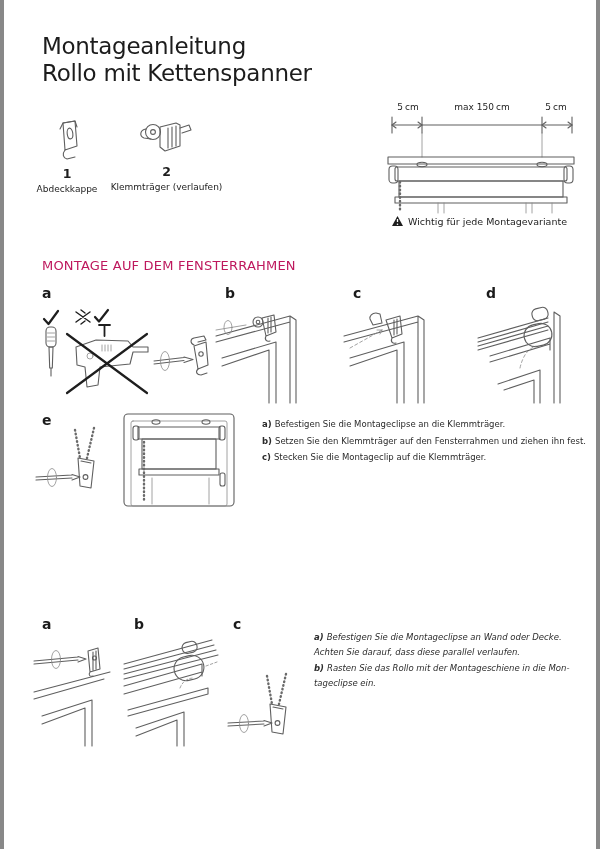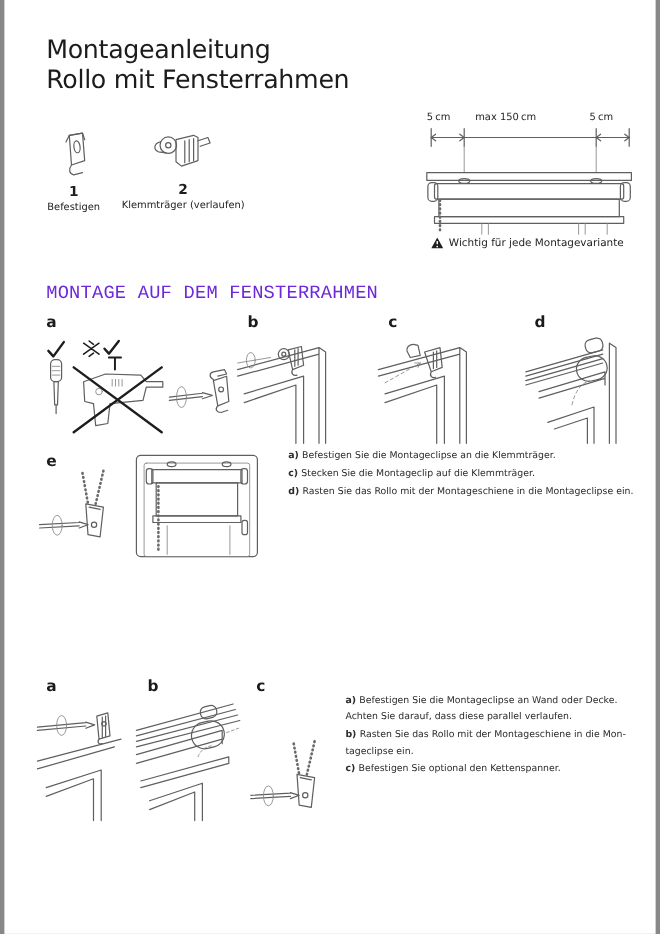--- a/index.html
+++ b/index.html
@@ -6,56 +6,56 @@
   #page{
     position:relative;width:592px;height:849px;background:#ffffff;
     font-family:"DejaVu Sans","Liberation Sans",sans-serif;color:#1d1d1d;
     margin:0 auto;overflow:hidden;
   }
   .abs{position:absolute;}
   .title{left:38px;top:33px;font-size:23px;line-height:26.5px;color:#1c1c1c;letter-spacing:-0.3px;}
   .part{display:flex;flex-direction:column;align-items:center;top:118px;}
   .part .num{font-size:12.5px;font-weight:bold;margin-top:4px;}
   .part .lbl{font-size:9px;margin-top:3px;white-space:nowrap;color:#222;}
-  .dimlbl{font-size:9px;color:#1d1d1d;text-align:left;}
+  .dimlbl{font-size:9px;color:#1d1d1d;text-align:center;}
   .dimlbl .u{margin-left:2px;font-weight:normal;}
   .warn{display:flex;align-items:flex-start;gap:5px;font-size:9.5px;color:#1d1d1d;}
-  .sechead{font-size:17px;letter-spacing:0.2px;color:#6d28d9;font-family:Liberation Mono, monospace;}
+  .sechead{font-size:13px;letter-spacing:0.2px;color:#be185d;}
   .steplabel{font-size:14px;font-weight:bold;color:#1b1b1b;}
   .instr{font-size:8.5px;color:#2b2b2b;}
   .instr .pfx{font-weight:bold;margin-right:3px;}
   .instr1 div{white-space:nowrap;line-height:16.6px;}
-  .instr2{width:265px;line-height:15.4px;}
+  .instr2{width:265px;line-height:15.4px;font-style:italic;}
   .instr2 p{margin:0;}
   svg.art{overflow:visible;}
   svg.art *{vector-effect:non-scaling-stroke;}
   .ln{fill:none;stroke:#5f5f5f;stroke-width:1.1;stroke-linecap:round;stroke-linejoin:round;}
   .lnt{fill:none;stroke:#8a8a8a;stroke-width:0.8;stroke-linecap:round;stroke-linejoin:round;}
   .ink{fill:none;stroke:#1e1e1e;stroke-width:2.2;stroke-linecap:round;stroke-linejoin:round;}
   .chain{fill:none;stroke:#6a6a6a;stroke-width:2.4;stroke-linecap:round;stroke-dasharray:0.6 3.2;}
 </style>
 </head>
 <body>
 
 <div id="page">
 
   <div class="abs title">
     <div>Montageanleitung</div>
-    <div>Rollo mit Fensterrahmen</div>
+    <div>Rollo mit Kettenspanner</div>
   </div>
 
   <div class="abs part" style="left:30px;width:66px;">
     <svg class="art" width="34" height="44" viewBox="0 0 34 44">
       <path class="ln" d="M10 11 L13 5 L25 3 L27 9"></path>
       <path class="ln" d="M13 5 L25 3 L27 28 L15 32 Z"></path>
       <ellipse class="ln" cx="20" cy="15.5" rx="2.8" ry="5.4" transform="rotate(-7 20 15.5)"></ellipse>
       <path class="ln" d="M15 32 C12 36 13 40 17 41 L25 39"></path>
     </svg>
     <div class="num">1</div>
-    <div class="lbl">Befestigen</div>
+    <div class="lbl">Abdeckkappe</div>
   </div>
 
   <div class="abs part" style="left:100px;width:125px;">
     <svg class="art" width="58" height="42" viewBox="0 0 58 42">
       <circle class="ln" cx="15" cy="14" r="7.5"></circle>
       <circle class="ln" cx="15" cy="14" r="2.4"></circle>
       <path class="ln" d="M8 11 C2 12 1 18 6 20 L13 21"></path>
       <path class="ln" d="M22 9 L38 5 L42 7 L42 28 L27 33 L22 29 Z"></path>
       <path class="ln" d="M30 10 L30 30 M34 9 L34 29 M38 8 L38 28"></path>
       <path class="ln" d="M42 10 L51 7 L53 12 L44 15"></path>
@@ -194,24 +194,24 @@
     <rect class="ln" x="16" y="15" width="82" height="12"></rect>
     <rect class="ln" x="11" y="14" width="6" height="14" rx="2.5"></rect>
     <rect class="ln" x="97" y="14" width="6" height="14" rx="2.5"></rect>
     <rect class="ln" x="20" y="27" width="74" height="30"></rect>
     <rect class="ln" x="17" y="57" width="80" height="6"></rect>
     <line class="chain" x1="22" y1="30" x2="22" y2="88"></line>
     <rect class="ln" x="98" y="61" width="5" height="13" rx="2"></rect>
     <path class="lnt" d="M30 66 V92 M87 66 V92"></path>
   </svg>
 
-  <div class="abs instr instr1" style="left:258px;top:406px;">
+  <div class="abs instr instr1" style="left:258px;top:416px;">
     <div><span class="pfx">a)</span><span>Befestigen Sie die Montageclipse an die Klemmträger.</span></div>
+    <div><span class="pfx">b)</span><span>Setzen Sie den Klemmträger auf den Fensterrahmen und ziehen ihn fest.</span></div>
     <div><span class="pfx">c)</span><span>Stecken Sie die Montageclip auf die Klemmträger.</span></div>
-    <div><span class="pfx">d)</span><span>Rasten Sie das Rollo mit der Montageschiene in die Montageclipse ein.</span></div>
   </div>
 
 
   <div class="abs steplabel" style="left:38px;top:616px;">a</div>
   <div class="abs steplabel" style="left:130px;top:616px;">b</div>
   <div class="abs steplabel" style="left:229px;top:616px;">c</div>
 
   <svg class="abs art" style="left:30px;top:640px;" width="102" height="108" viewBox="0 0 102 108">
     <path class="ln" d="M0 21 L44 17 M0 24 L44 20 M44 16.5 l8 2.5 l-8 3"></path>
     <ellipse class="lnt" cx="22" cy="19.5" rx="4.5" ry="9"></ellipse>
@@ -236,16 +236,15 @@
     <line class="chain" x1="60" y1="0" x2="53" y2="30"></line>
     <path class="ln" d="M44 30 L60 33 L57 60 L46 58 Z M47 33 L57 35"></path>
     <circle class="ln" cx="51.5" cy="49" r="2.4"></circle>
     <path class="ln" d="M2 49 L38 47 M2 52 L38 50 M38 46.5 l8 2.5 l-8 3"></path>
     <ellipse class="lnt" cx="18" cy="49.5" rx="4.5" ry="9"></ellipse>
   </svg>
 
   <div class="abs instr instr2" style="left:310px;top:630px;">
     <p><span class="pfx">a)</span><span>Befestigen Sie die Montageclipse an Wand oder Decke. Achten Sie darauf, dass diese parallel verlaufen.</span></p>
     <p><span class="pfx">b)</span><span>Rasten Sie das Rollo mit der Montageschiene in die Mon­tageclipse ein.</span></p>
-    <p><span class="pfx">c)</span><span>Befestigen Sie optional den Kettenspanner.</span></p>
   </div>
 
 </div>
 
 </body></html>

